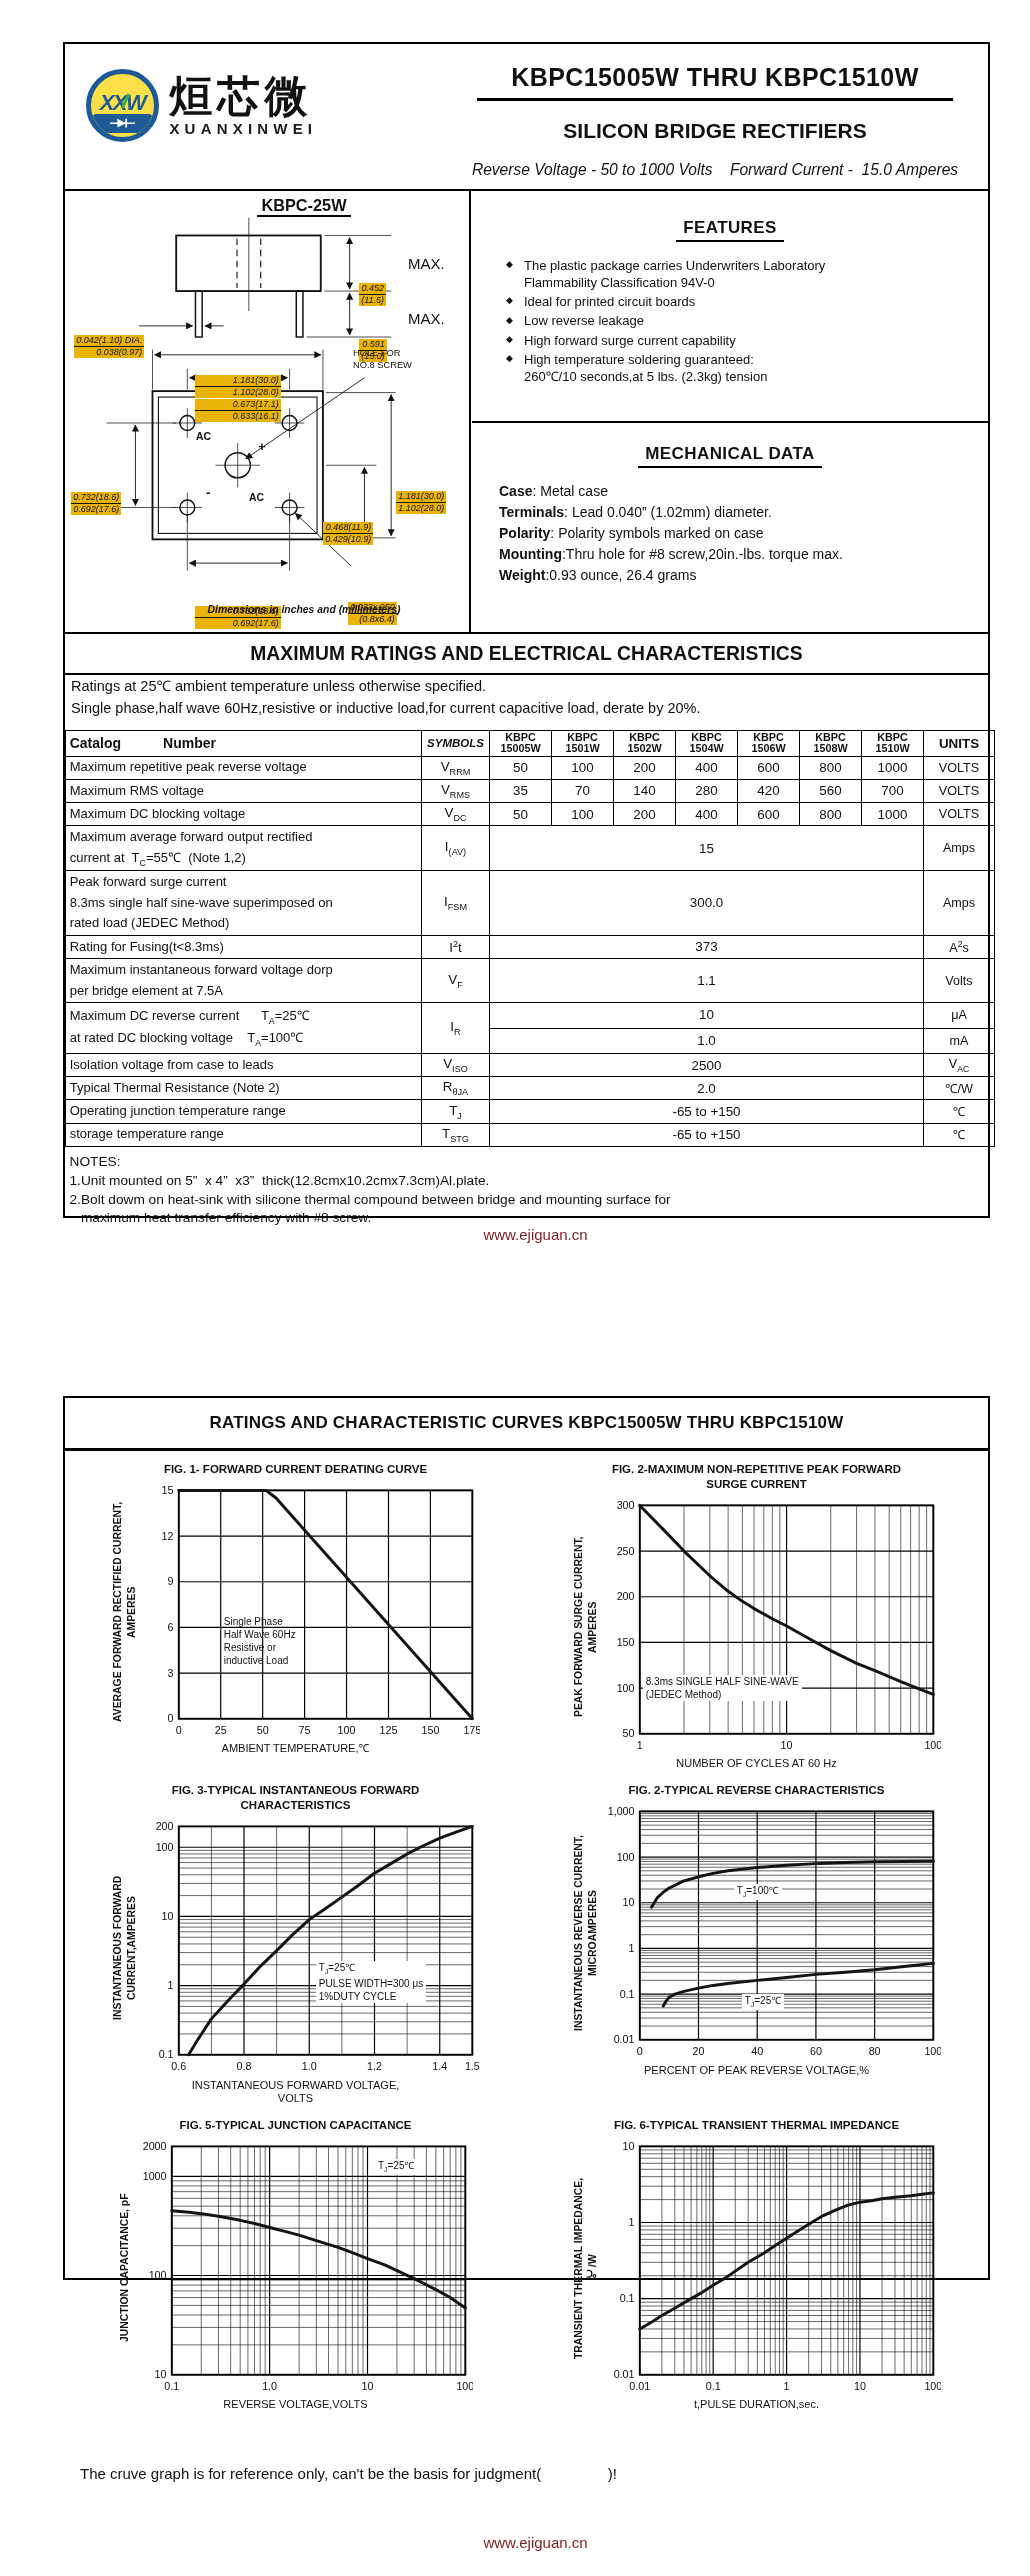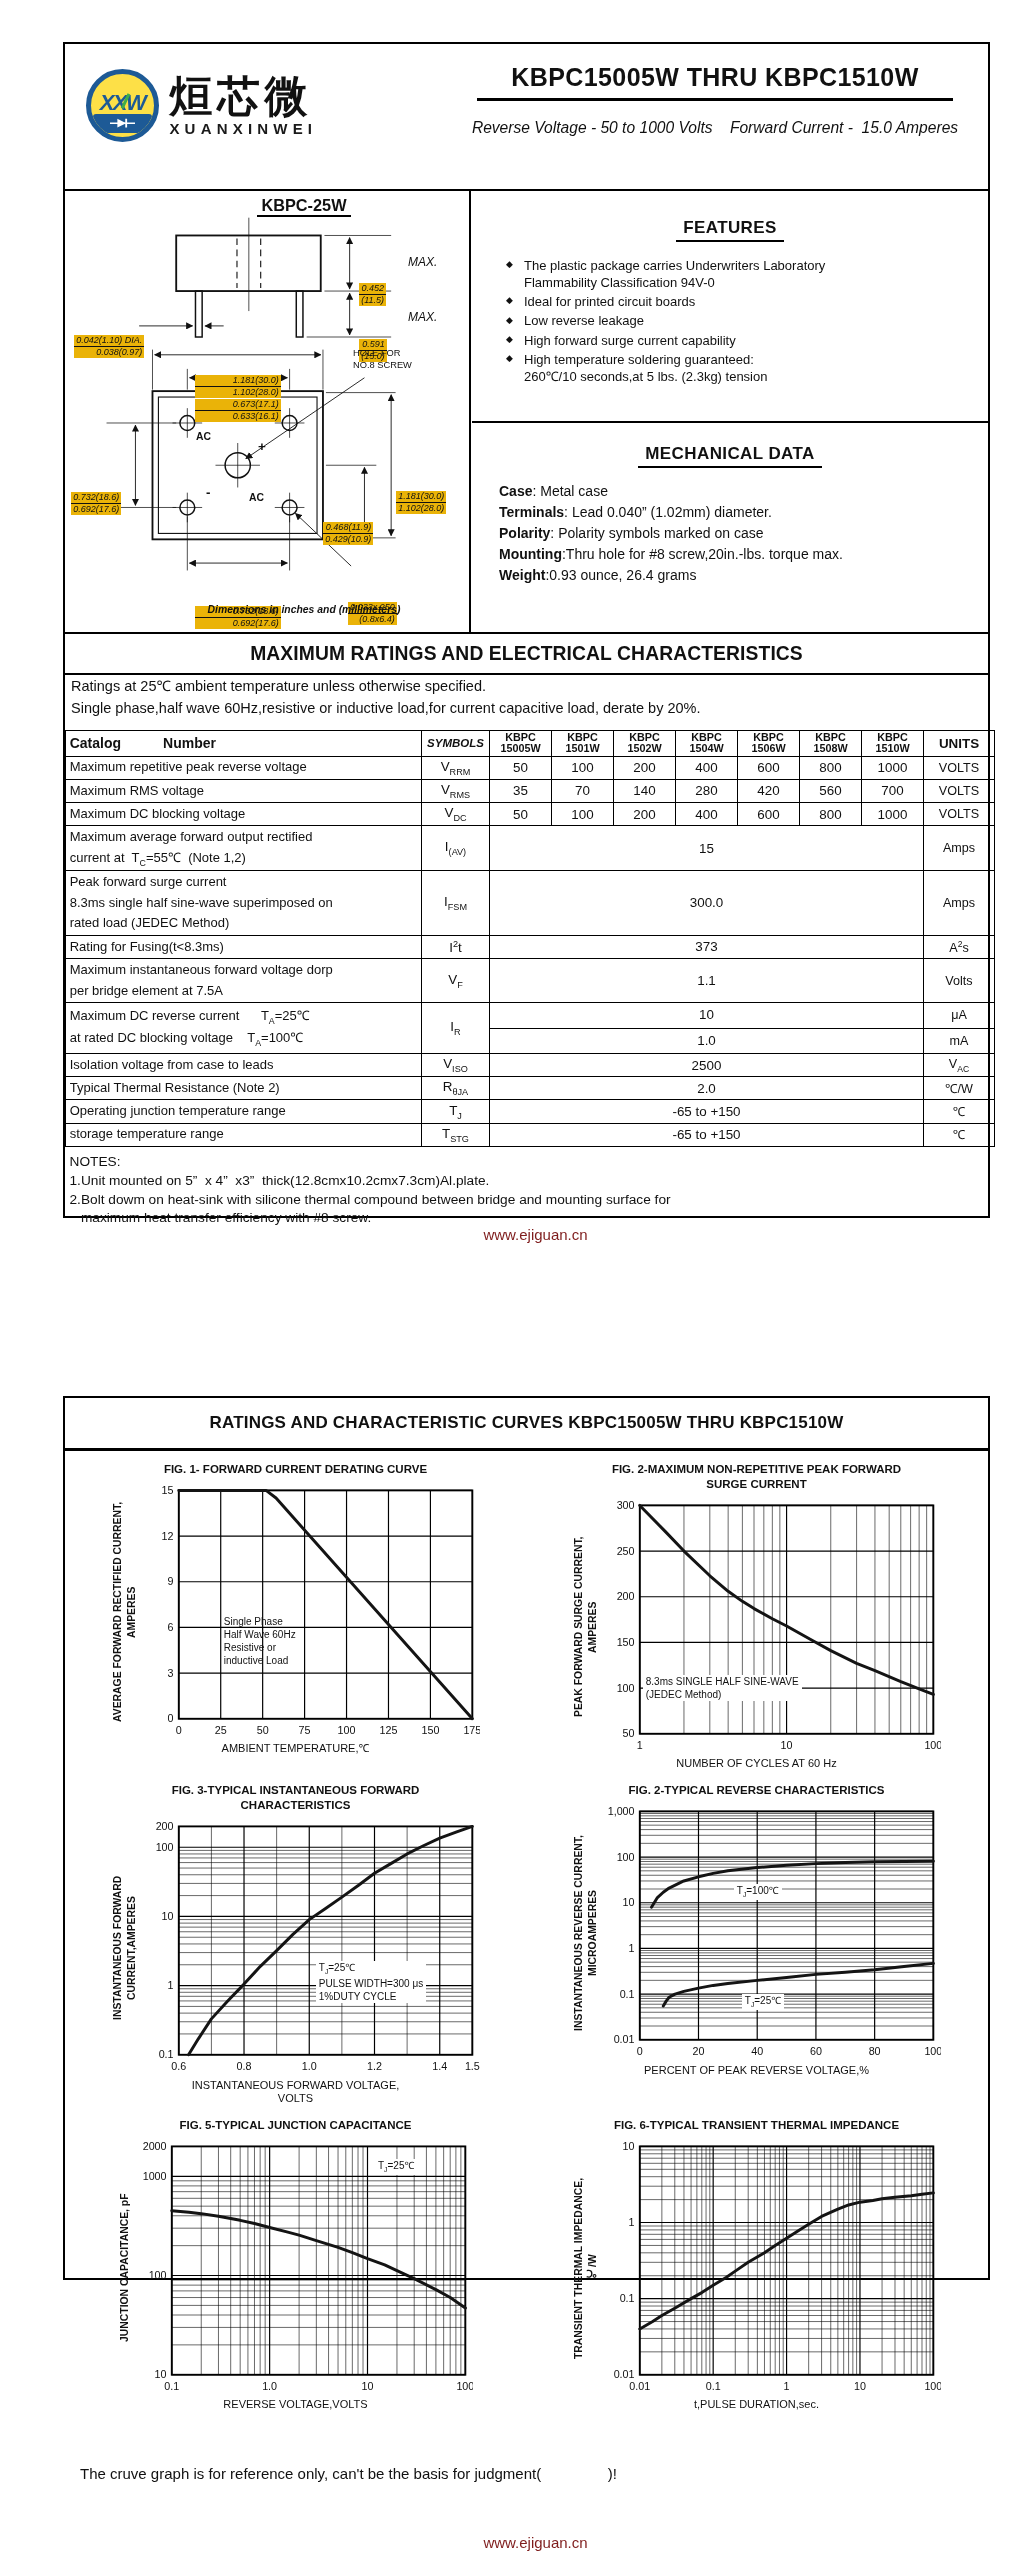--- a/index.html
+++ b/index.html
@@ -33,21 +33,21 @@
 
   
   .col-left{position:absolute;left:0;top:147px;width:478px;height:441px;}
   .vdiv{position:absolute;left:404px;top:147px;height:441px;border-left:2.2px solid #000;}
   .pkg-title{position:absolute;top:4.5px;left:0;right:0;text-align:center;font-size:16.3px;font-weight:700;}
   .pkg-title span{display:inline-block;border-bottom:2.2px solid #000;padding:0 4.5px 0.7px;}
   .pkg-svg{position:absolute;left:0;top:0;width:404px;height:441px;}
   .dim{position:absolute;font-style:italic;font-size:9px;text-align:right;line-height:1.2;background:#eab308;margin-top:40px;}
   .dim .t{display:block;border-bottom:1.1px solid #111;padding:0 2.2px;}
   .dim .b{display:block;padding:0 2.2px;}
-  .dim-max{position:absolute;font-style:italic;font-size:12px;}
+  .dim-max{position:absolute;font-size:15px;}
   .pkg-label{position:absolute;font-size:9.3px;line-height:1.25;white-space:pre-line;}
   .pkg-term{position:absolute;font-weight:700;font-size:10.4px;}
   .pkg-term.big{font-size:13.4px;}
   .pkg-caption{position:absolute;left:0;right:0;top:413px;text-align:center;font-style:italic;font-size:10.4px;font-weight:600;}
 
   
   .col-right{position:absolute;left:407px;right:0;top:147px;height:441px;}
   .features{position:absolute;top:0;left:0;right:0;height:230px;padding-top:27px;box-sizing:border-box;}
   .sec-heading{text-align:center;}
   .sec-heading span{display:inline-block;font-weight:700;font-size:17px;border-bottom:2.2px solid #000;padding:0 7.4px 1.5px;letter-spacing:0.4px;}
@@ -117,20 +117,21 @@
         </div>
       </div>
       <div class="brand-text">
         <div class="brand-cn">烜芯微</div>
         <div class="brand-en">XUANXINWEI</div>
       </div>
     </div>
     <div class="title-block">
       <div class="doc-title">KBPC15005W THRU KBPC1510W</div>
       <div class="title-rule"></div>
+      <div class="doc-subtitle">SILICON BRIDGE RECTIFIERS</div>
       <div class="doc-tagline">Reverse Voltage - 50 to 1000 Volts    Forward Current -  15.0 Amperes</div>
     </div>
   </div>
   <div class="hdiv" style="top:145px"></div>
 
   <div class="col-left">
     <div class="pkg-title"><span>KBPC-25W</span></div>
     <svg class="pkg-svg" viewBox="0 0 545 595">
       <defs>
         <marker id="ah" viewBox="0 0 10 10" refX="9" refY="5" markerWidth="8" markerHeight="8" orient="auto-start-reverse">

